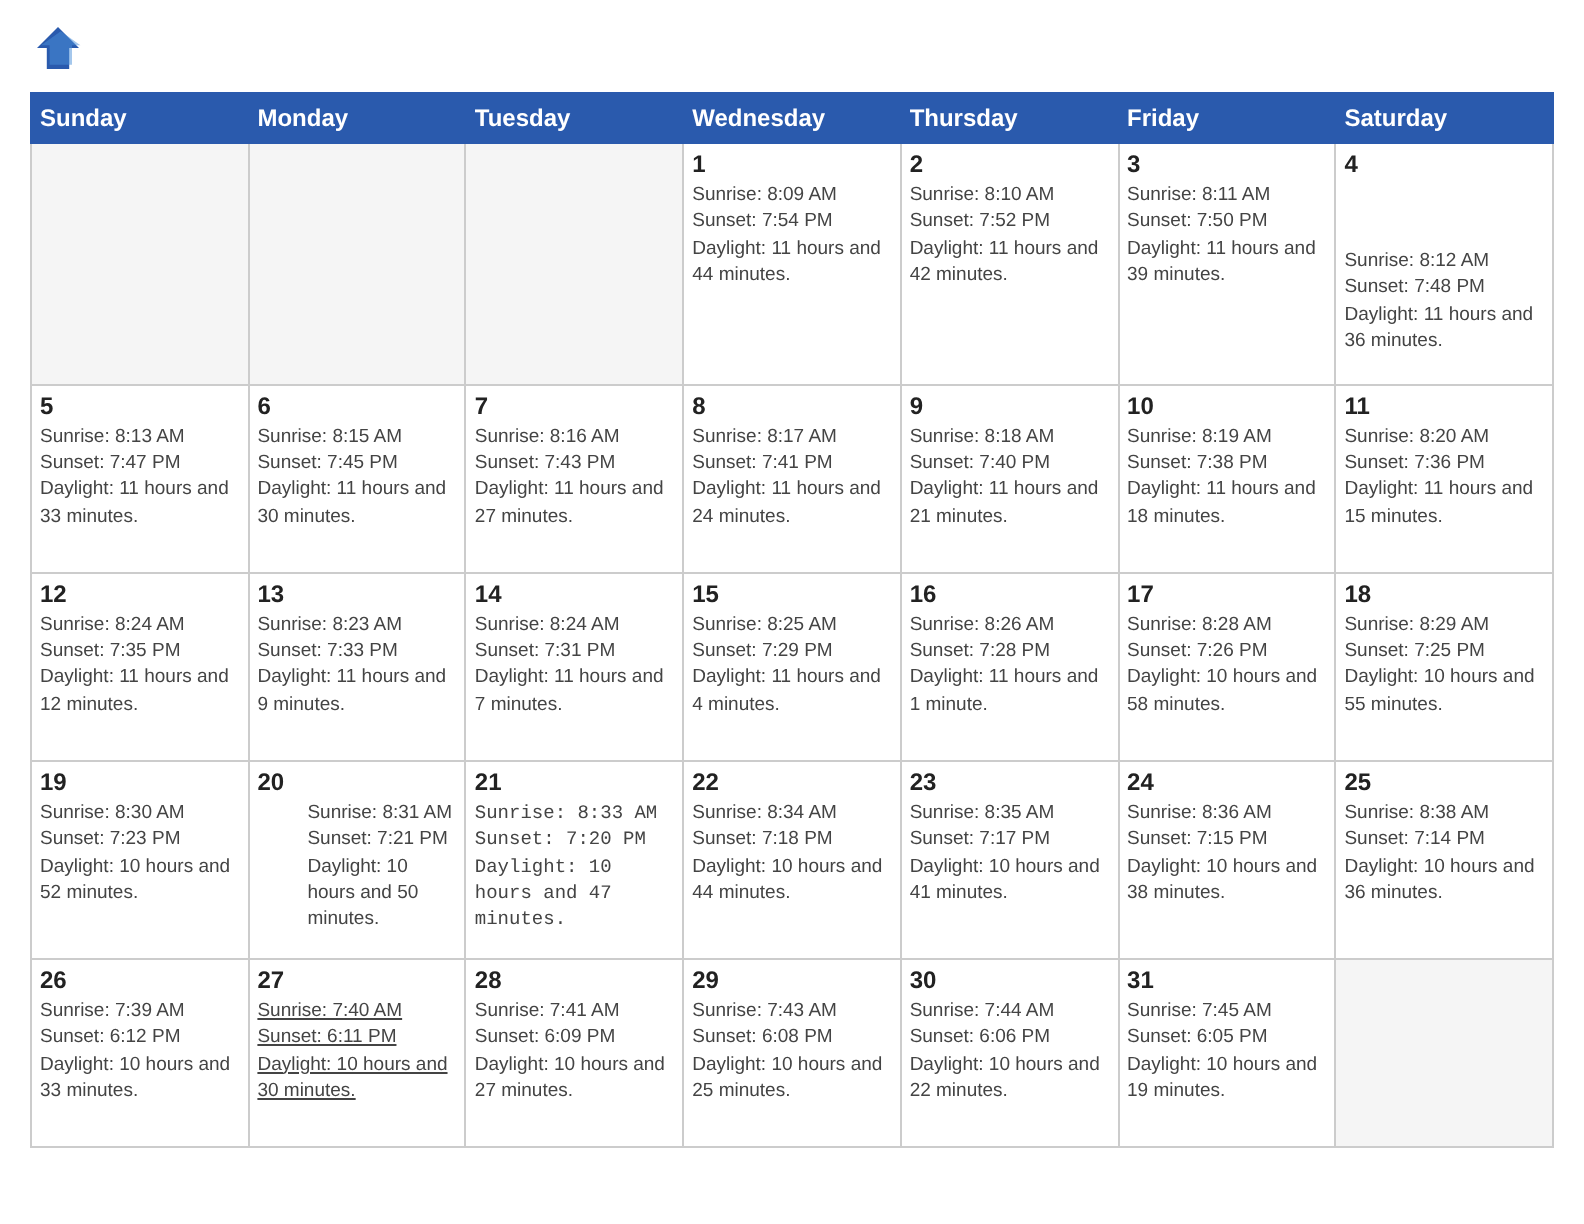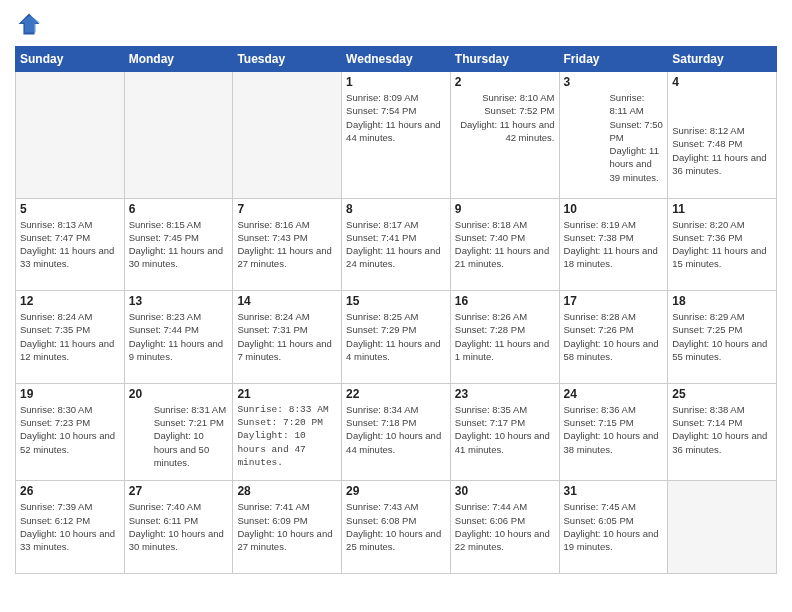--- a/index.html
+++ b/index.html
@@ -137,27 +137,27 @@
           <td class="empty"></td>
           <td class="empty"></td>
           <td>
             <span class="day-num">1</span>
             <div class="day-info" style="white-space: pre-line;">Sunrise: 8:09 AM
 Sunset: 7:54 PM
 Daylight: 11 hours and 44 minutes.</div>
           </td>
           <td>
             <span class="day-num">2</span>
-            <div class="day-info" style="white-space: pre-line; text-align: right;">Sunrise: 8:10 AM
+            <div class="day-info" style="white-space: pre-line;">Sunrise: 8:10 AM
 Sunset: 7:52 PM
 Daylight: 11 hours and 42 minutes.</div>
           </td>
           <td>
             <span class="day-num">3</span>
-            <div class="day-info" style="white-space: pre-line; margin-left: 46px;">Sunrise: 8:11 AM
+            <div class="day-info" style="white-space: pre-line;">Sunrise: 8:11 AM
 Sunset: 7:50 PM
 Daylight: 11 hours and 39 minutes.</div>
           </td>
           <td>
             <span class="day-num">4</span>
             <div class="day-info" style="white-space: pre-line; margin-top: 35px;">Sunrise: 8:12 AM
 Sunset: 7:48 PM
 Daylight: 11 hours and 36 minutes.</div>
           </td>
         </tr>
@@ -208,21 +208,21 @@
         <tr class="week-row">
           <td>
             <span class="day-num">12</span>
             <div class="day-info" style="white-space: pre-line;">Sunrise: 8:24 AM
 Sunset: 7:35 PM
 Daylight: 11 hours and 12 minutes.</div>
           </td>
           <td>
             <span class="day-num">13</span>
             <div class="day-info" style="white-space: pre-line;">Sunrise: 8:23 AM
-Sunset: 7:44 PM
+Sunset: 7:33 PM
 Daylight: 11 hours and 9 minutes.</div>
           </td>
           <td>
             <span class="day-num">14</span>
             <div class="day-info" style="white-space: pre-line;">Sunrise: 8:24 AM
 Sunset: 7:31 PM
 Daylight: 11 hours and 7 minutes.</div>
           </td>
           <td>
             <span class="day-num">15</span>
@@ -295,21 +295,21 @@
         </tr>
         <tr class="week-row">
           <td>
             <span class="day-num">26</span>
             <div class="day-info" style="white-space: pre-line;">Sunrise: 7:39 AM
 Sunset: 6:12 PM
 Daylight: 10 hours and 33 minutes.</div>
           </td>
           <td>
             <span class="day-num">27</span>
-            <div class="day-info" style="white-space: pre-line;">Sunrise: 7:40 AM
+            <div class="day-info" style="white-space: pre-line; text-decoration: underline;">Sunrise: 7:40 AM
 Sunset: 6:11 PM
 Daylight: 10 hours and 30 minutes.</div>
           </td>
           <td>
             <span class="day-num">28</span>
             <div class="day-info" style="white-space: pre-line;">Sunrise: 7:41 AM
 Sunset: 6:09 PM
 Daylight: 10 hours and 27 minutes.</div>
           </td>
           <td>

